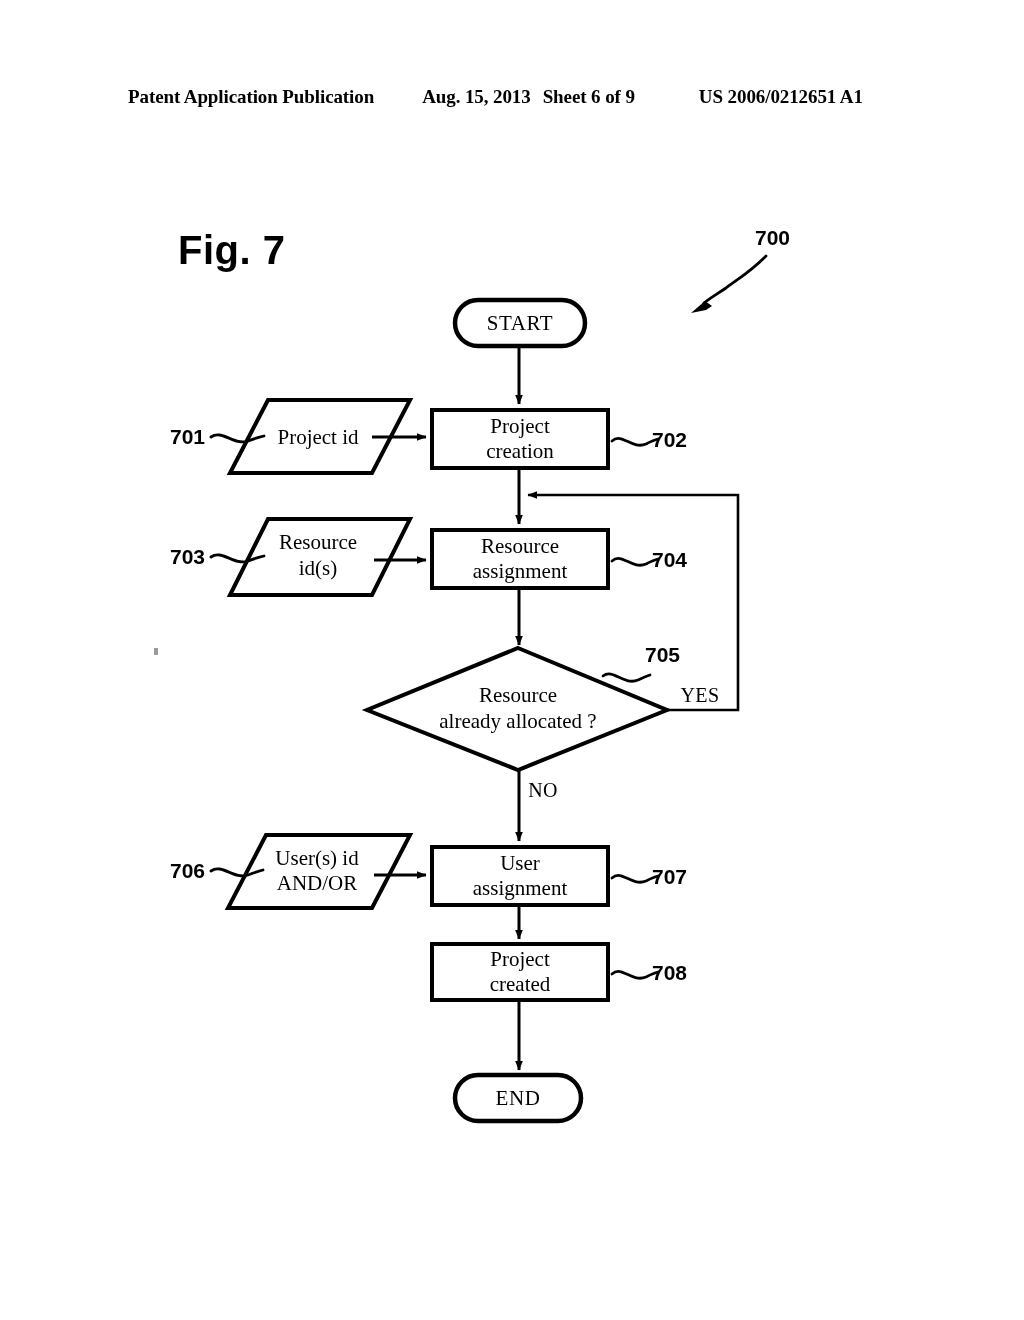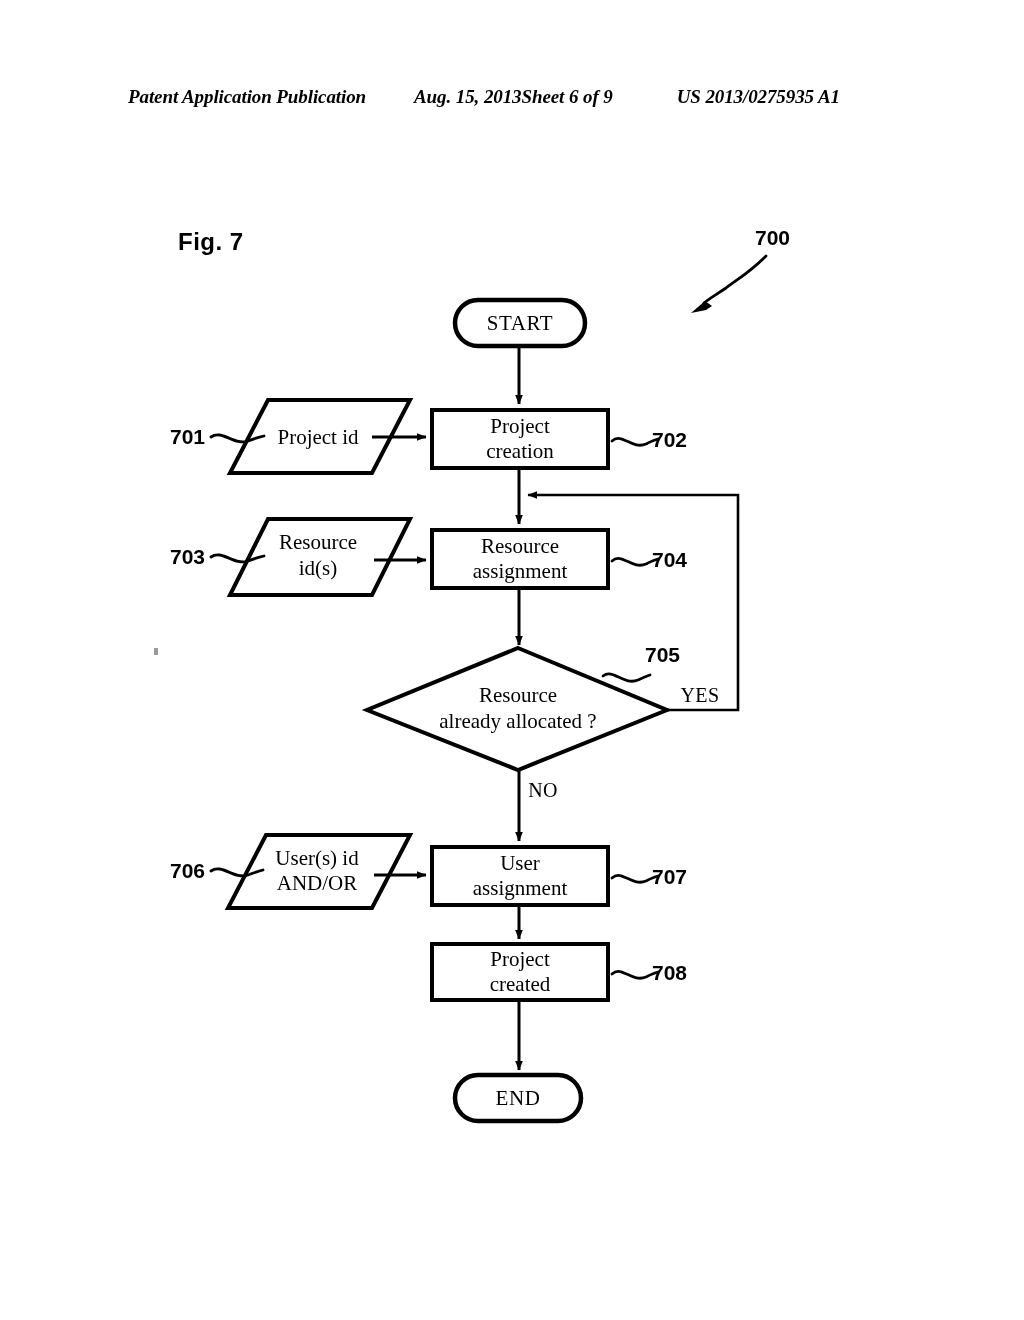--- a/index.html
+++ b/index.html
@@ -22,35 +22,34 @@
     top: 86px;
     left: 128px;
     width: 768px;
     display: flex;
     align-items: baseline;
     font-family: "Liberation Serif", serif;
     font-weight: bold;
     font-size: 19px;
     letter-spacing: -0.1px;
     white-space: nowrap;
-    font-style: italic;
   }
   .hdr-pub   { flex: 0 0 auto; }
   .hdr-mid   { flex: 0 0 auto; margin-left: 48px; }
-  .hdr-date  { }
+  .hdr-date  { margin-right: 12px; }
   .hdr-right { flex: 0 0 auto; margin-left: 64px; }
 
   
   .fig-label {
     position: absolute;
     left: 178px;
     top: 228px;
     font-family: "Liberation Sans", sans-serif;
     font-weight: bold;
-    font-size: 24px;
+    font-size: 40px;
     letter-spacing: 0.5px;
   }
 
   
   svg.flow {
     position: absolute;
     left: 0;
     top: 0;
     width: 1024px;
     height: 1320px;
@@ -116,21 +115,21 @@
   .speck { fill: #9a9a9a; }
 </style>
 </head>
 <body>
 
 <div class="page-header">
   <span class="hdr-pub">Patent Application Publication</span>
   <span class="hdr-mid">
     <span class="hdr-date">Aug. 15, 2013</span><span>Sheet 6 of 9</span>
   </span>
-  <span class="hdr-right">US 2013/0275935 A1</span>
+  <span class="hdr-right">US 2006/0212651 A1</span>
 </div>
 
 <div class="fig-label">Fig. 7</div>
 
 <svg class="flow" viewBox="0 0 1024 1320" xmlns="http://www.w3.org/2000/svg">
 
   <defs>
     <marker id="ah" markerWidth="11" markerHeight="11" refX="9.4" refY="4" orient="auto" markerUnits="userSpaceOnUse">
       <path class="arrowhead" d="M0,0 L10,4 L0,8 Z"></path>
     </marker>

